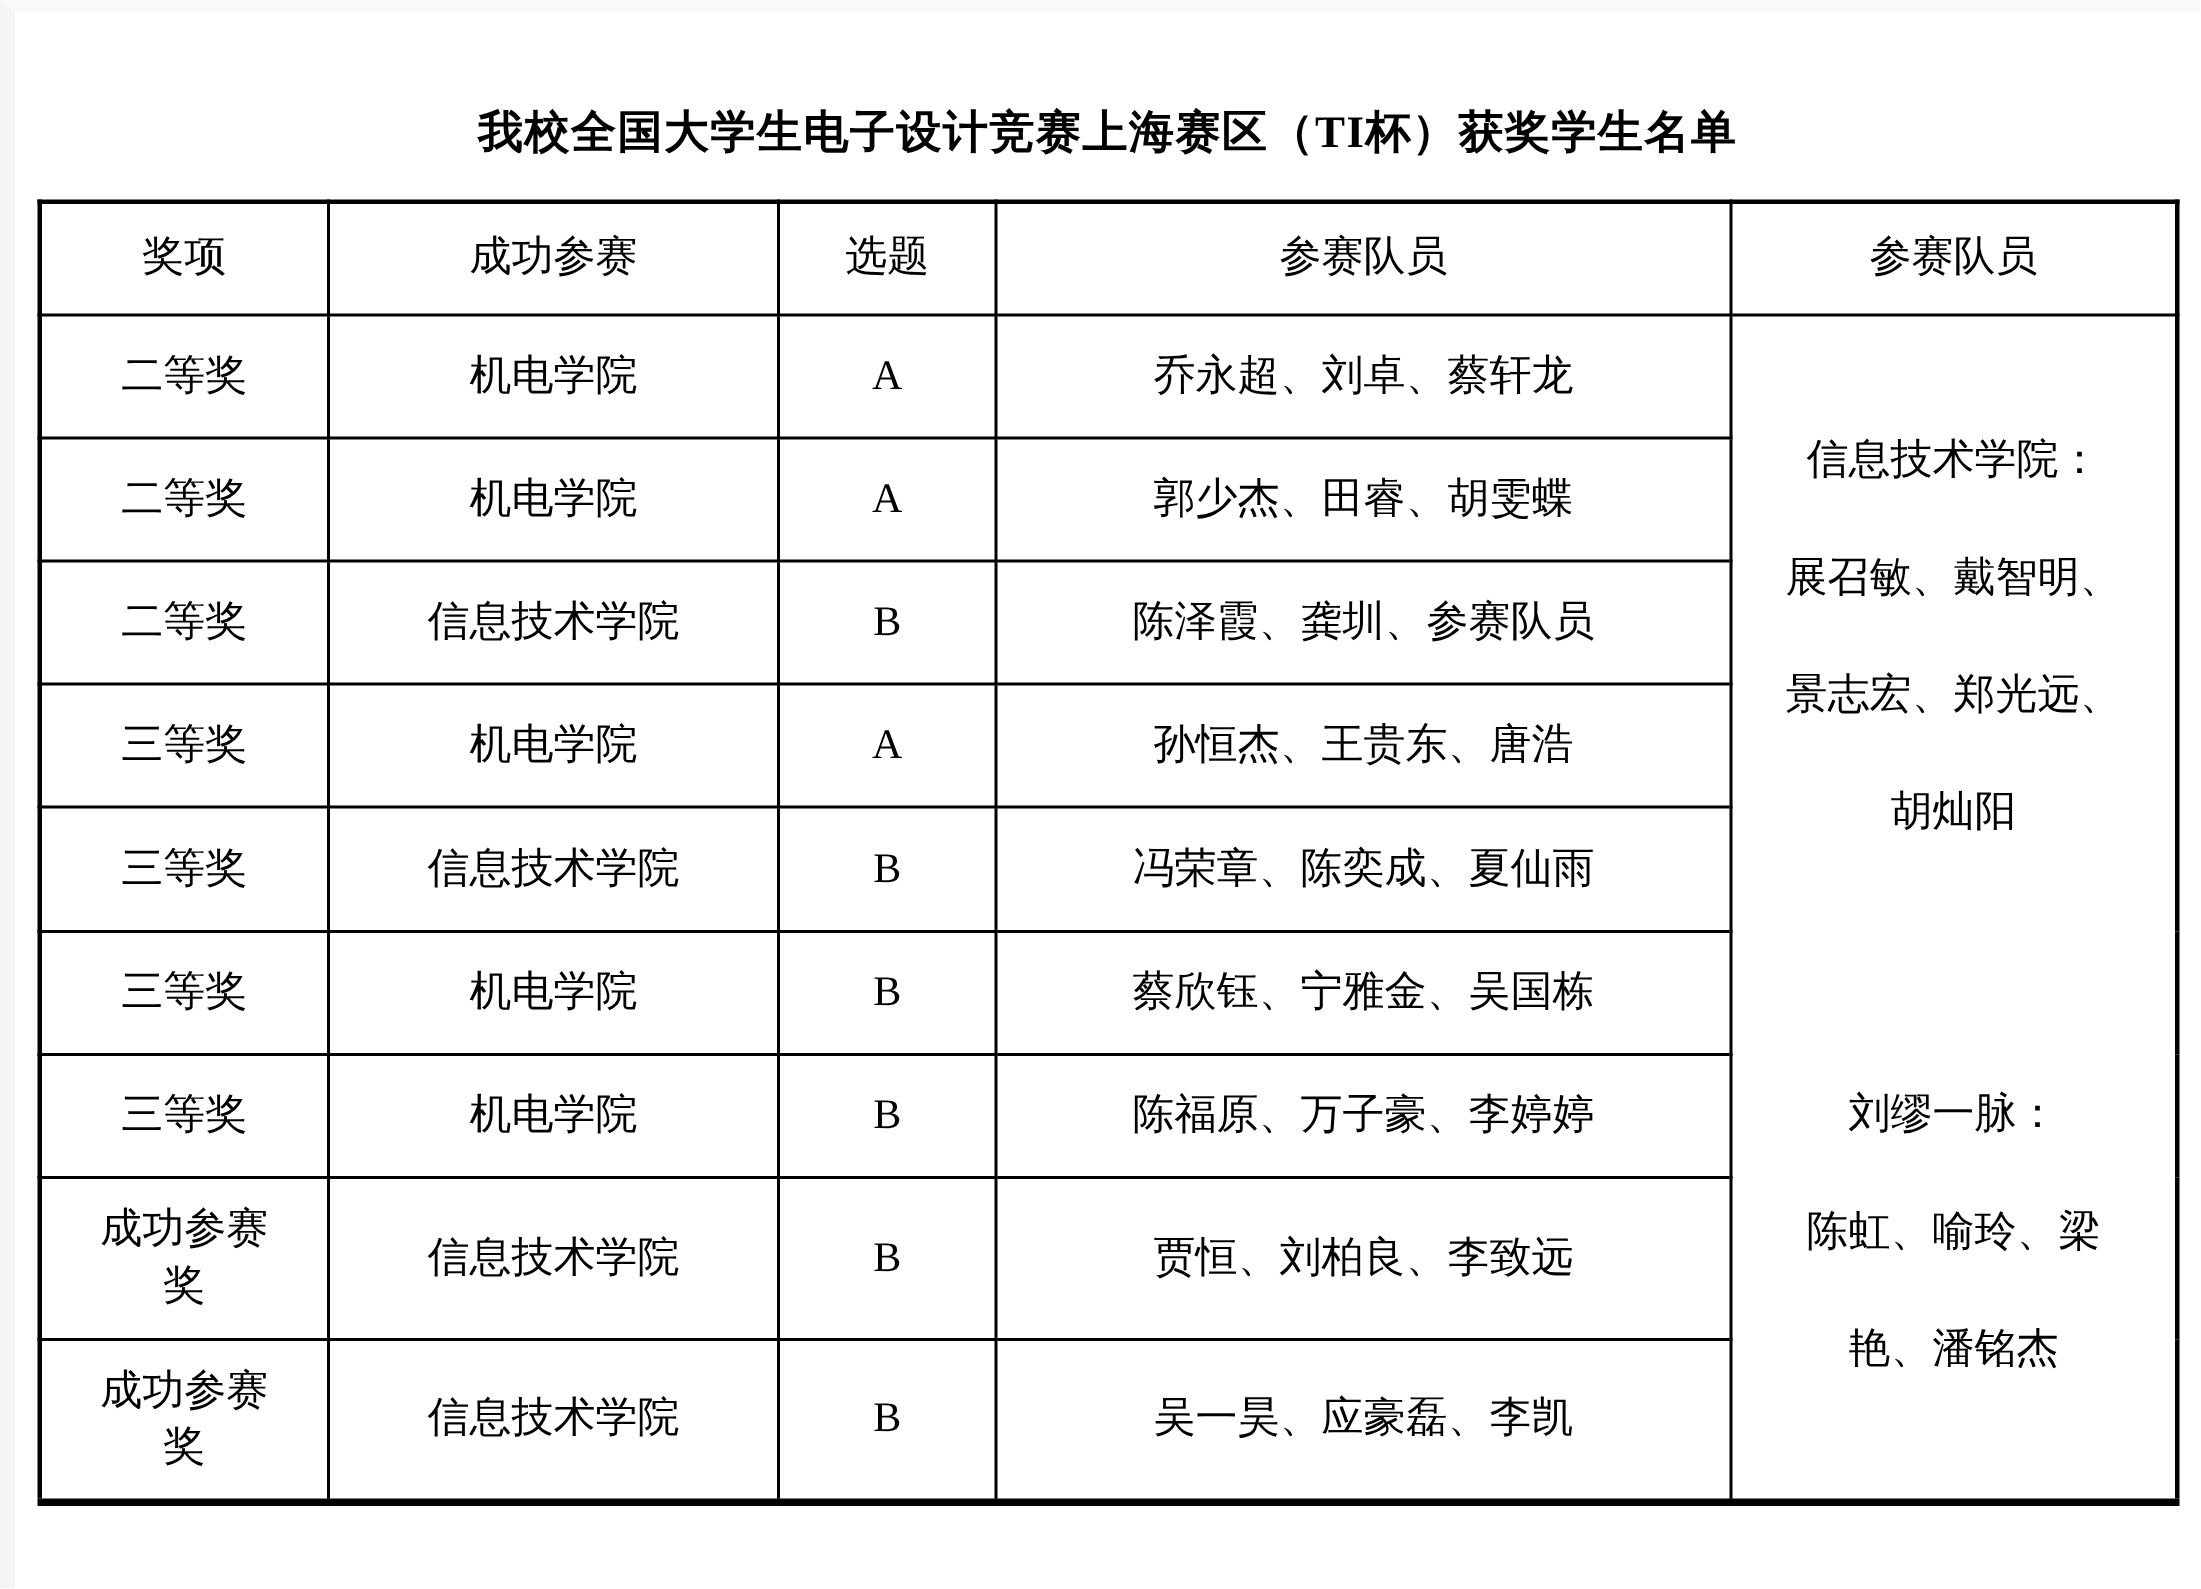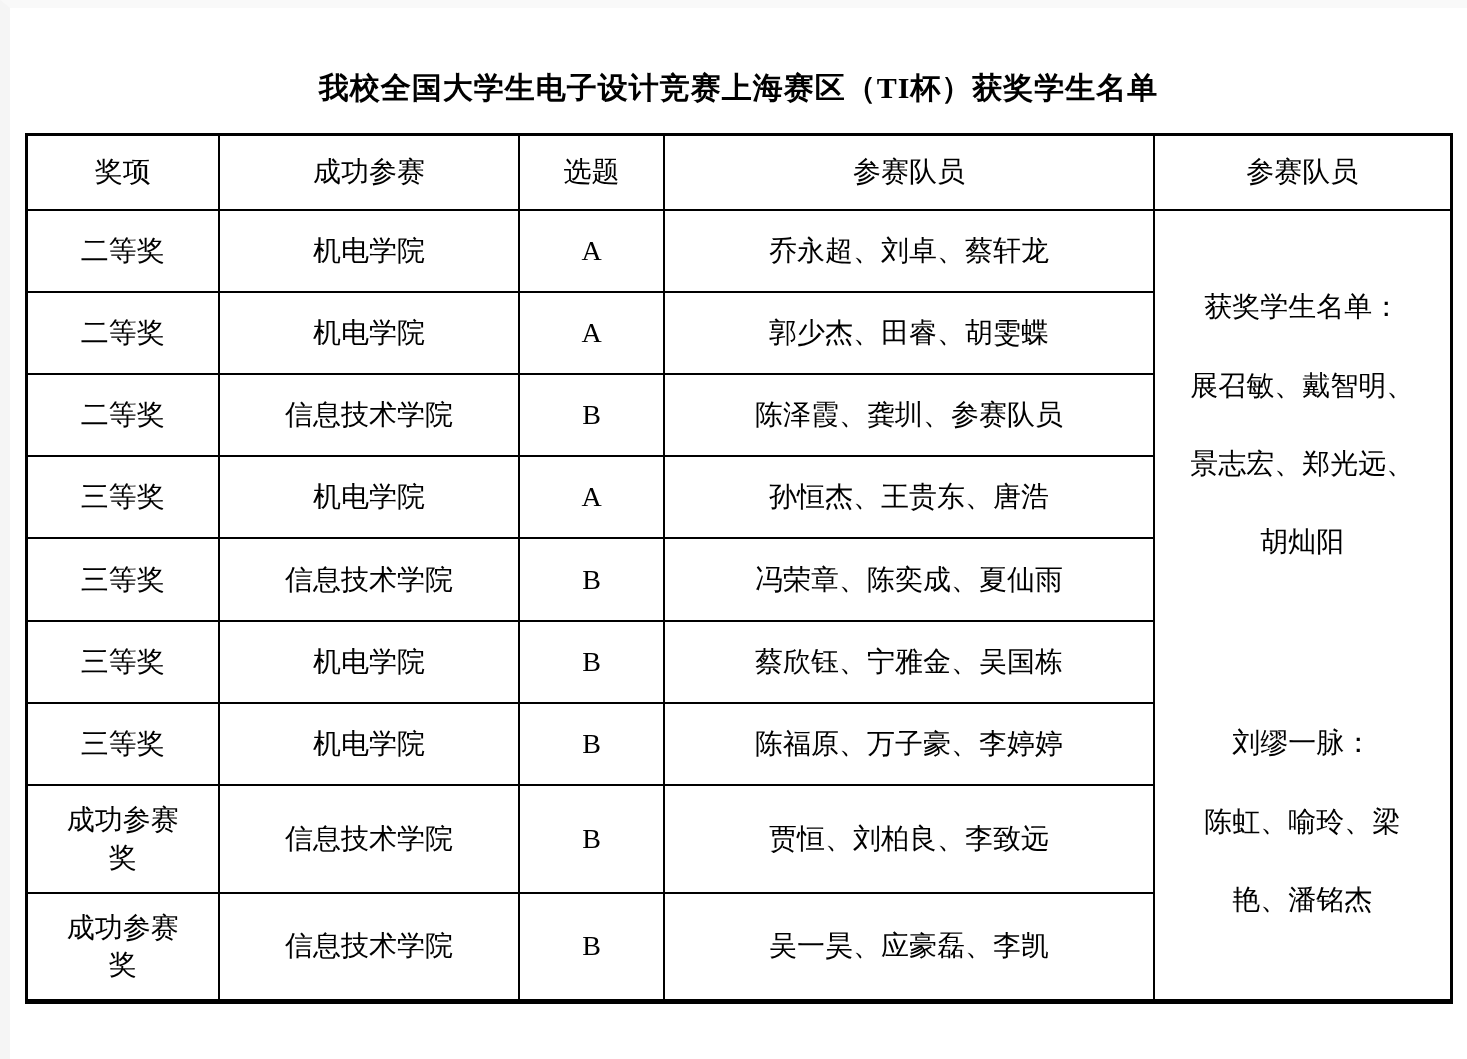--- a/index.html
+++ b/index.html
@@ -75,21 +75,21 @@
       <th>参赛队员</th>
     </tr>
 
     <tr class="data-row">
       <td>二等奖</td>
       <td>机电学院</td>
       <td>A</td>
       <td>乔永超、刘卓、蔡轩龙</td>
       <td class="instructors-cell" rowspan="9">
         <div class="instructor-group">
-          <div class="group-label">获奖学生名单：</div>
+          <div class="group-label">信息技术学院：</div>
           <div class="group-line">展召敏、戴智明、</div>
           <div class="group-line">景志宏、郑光远、</div>
           <div class="group-line">胡灿阳</div>
         </div>
         <div class="instructor-group">
           <div class="group-label">刘缪一脉：</div>
           <div class="group-line">陈虹、喻玲、梁</div>
           <div class="group-line">艳、潘铭杰</div>
         </div>
       </td>

